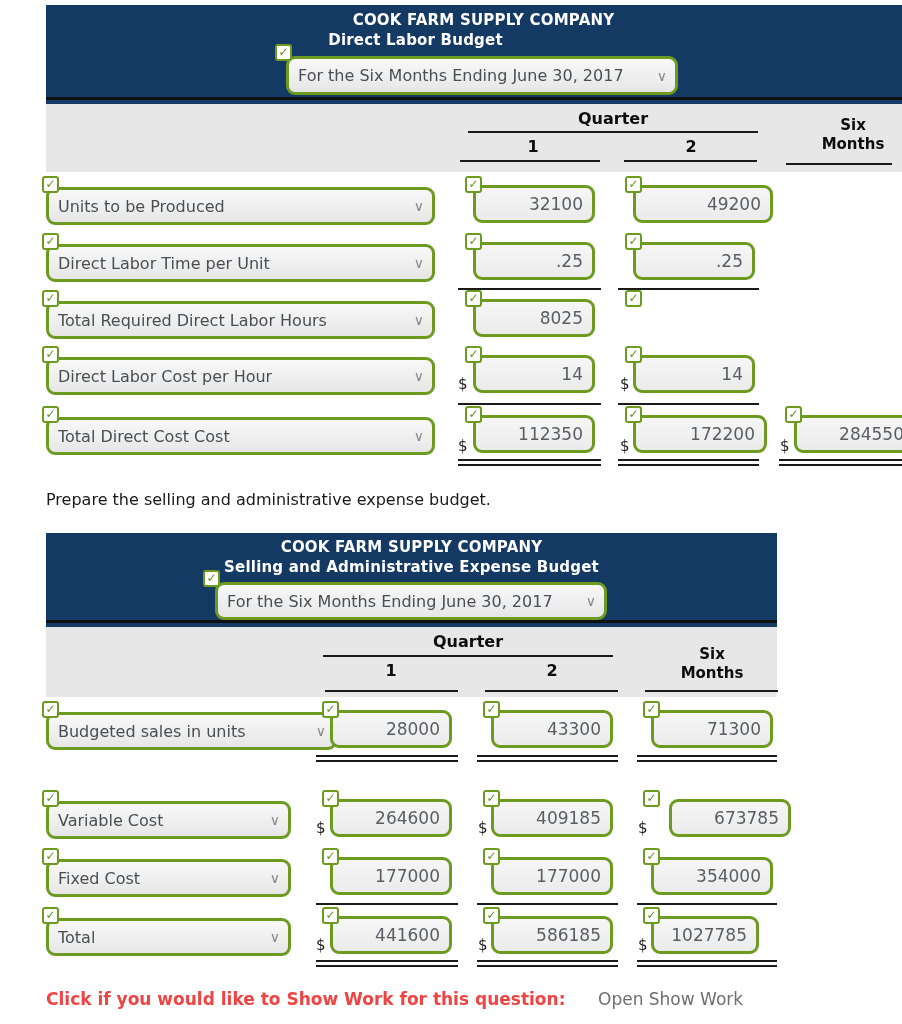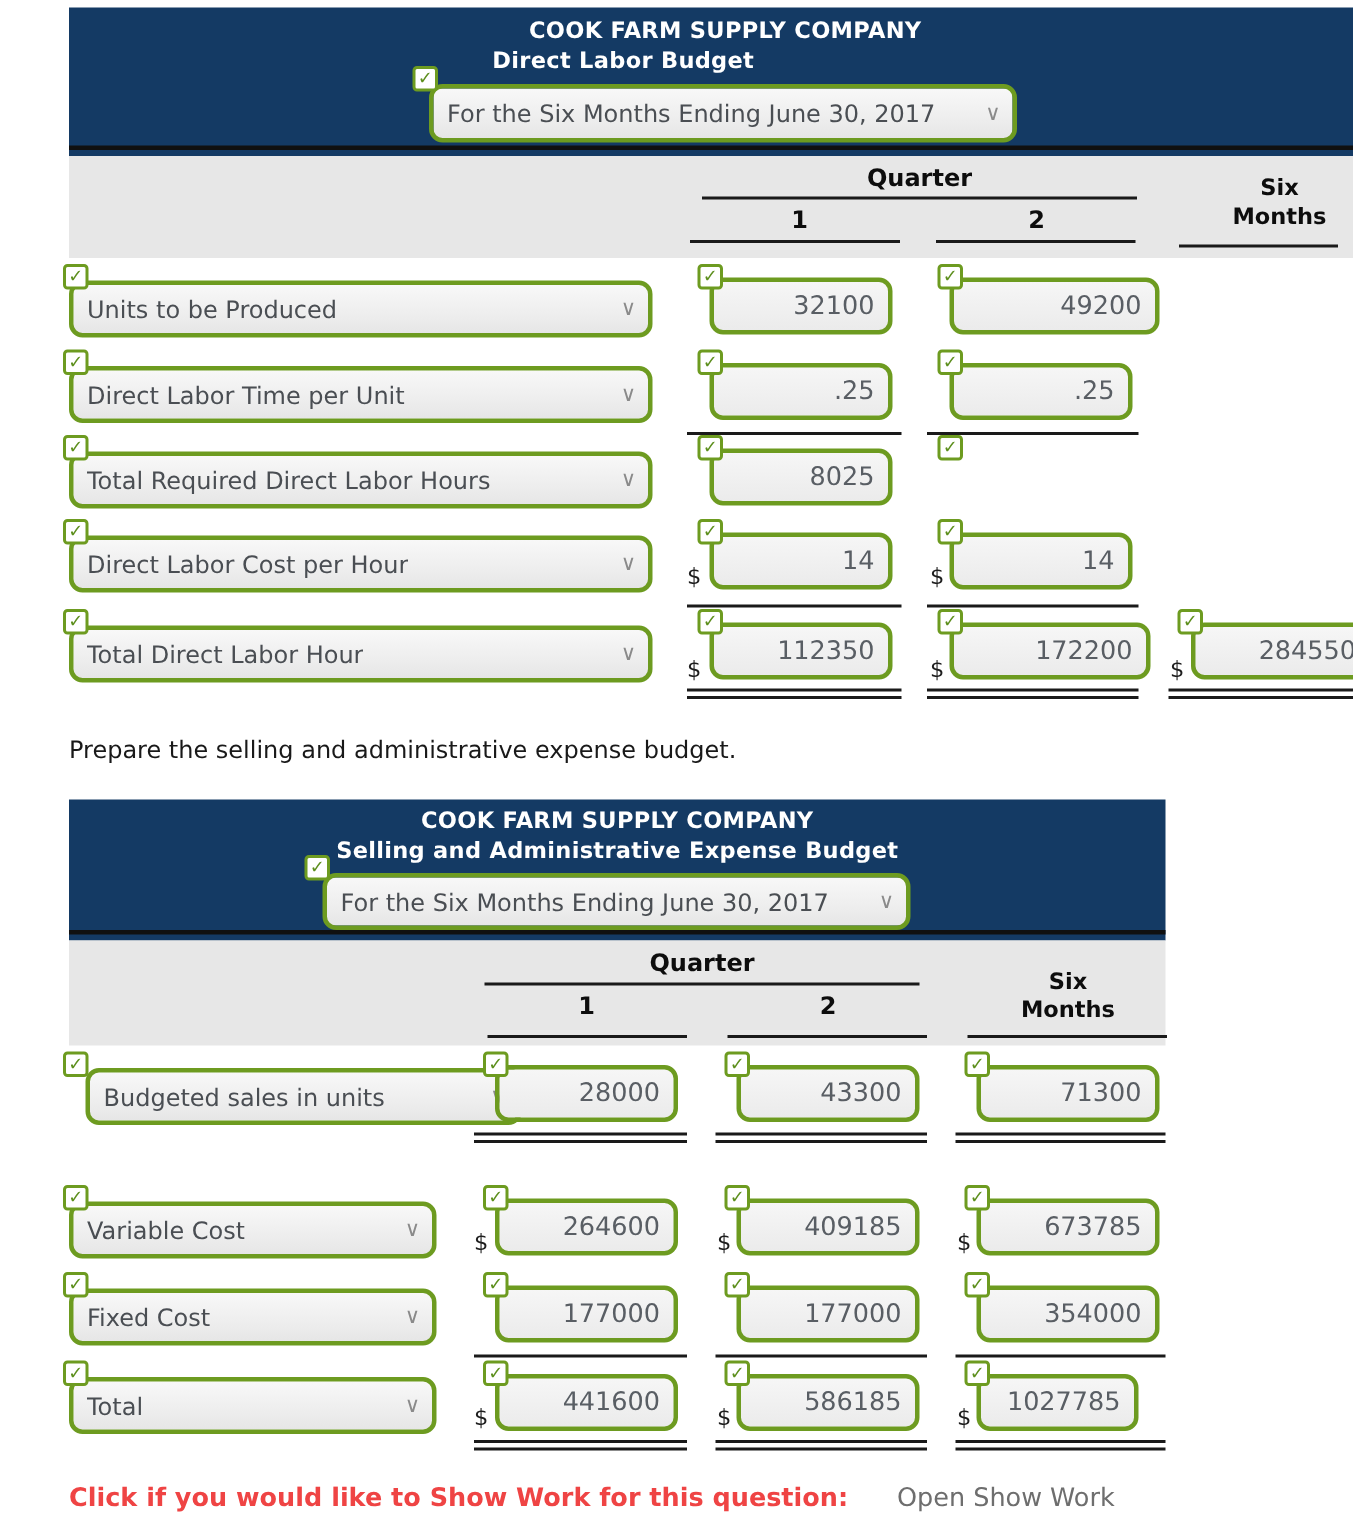--- a/index.html
+++ b/index.html
@@ -112,21 +112,21 @@
   <span class="cb" style="left:427px;top:346px;">✓</span>
   <input class="inp" style="left: 435px; top: 355px; width: 122px;" readonly="" value="14">
   <span class="dol" style="left:582px;top:375px;">$</span>
   <span class="cb" style="left:587px;top:346px;">✓</span>
   <input class="inp" style="left: 595px; top: 355px; width: 122px;" readonly="" value="14">
 
   <div class="rule" style="left:420px;top:403px;width:143px;"></div>
   <div class="rule" style="left:580px;top:403px;width:141px;"></div>
   <span class="cb" style="left:4px;top:406px;">✓</span>
   <div class="dd" style="left:8px;top:417px;width:389px;">
-    <span class="dd-t">Total Direct Labor Hour</span>
+    <span class="dd-t">Total Direct Cost Cost</span>
     <span class="chev">∨</span>
   </div>
   <span class="dol" style="left:420px;top:437px;">$</span>
   <span class="cb" style="left:427px;top:406px;">✓</span>
   <input class="inp" style="left: 435px; top: 415px; width: 122px;" readonly="" value="112350">
   <span class="dol" style="left:582px;top:437px;">$</span>
   <span class="cb" style="left:587px;top:406px;">✓</span>
   <input class="inp" style="left: 595px; top: 415px; width: 134px;" readonly="" value="172200">
   <span class="dol" style="left:742px;top:437px;">$</span>
   <span class="cb" style="left:747px;top:406px;">✓</span>
@@ -153,21 +153,21 @@
   <div class="rule" style="left:285px;top:655px;width:290px;"></div>
   <div class="colhead" style="left:285px;top:661px;width:136px;">1</div>
   <div class="colhead" style="left:446px;top:661px;width:136px;">2</div>
   <div class="rule" style="left:287px;top:690px;width:133px;"></div>
   <div class="rule" style="left:447px;top:690px;width:133px;"></div>
   <div class="colhead" style="left:604px;top:645px;width:140px;font-size:15px;">Six</div>
   <div class="colhead" style="left:604px;top:664px;width:140px;font-size:15px;">Months</div>
   <div class="rule" style="left:607px;top:690px;width:133px;"></div>
 
   <span class="cb" style="left:4px;top:701px;">✓</span>
-  <div class="dd" style="left:19px;top:712px;width:291px;">
+  <div class="dd" style="left:8px;top:712px;width:291px;">
     <span class="dd-t">Budgeted sales in units</span>
     <span class="chev">∨</span>
   </div>
   <span class="cb" style="left:284px;top:701px;">✓</span>
   <input class="inp" style="left: 292px; top: 710px; width: 122px;" readonly="" value="28000">
   <span class="cb" style="left:445px;top:701px;">✓</span>
   <input class="inp" style="left: 453px; top: 710px; width: 122px;" readonly="" value="43300">
   <span class="cb" style="left:605px;top:701px;">✓</span>
   <input class="inp" style="left: 613px; top: 710px; width: 122px;" readonly="" value="71300">
   <div class="drule" style="left:278px;top:755px;width:142px;"></div>
@@ -180,21 +180,21 @@
     <span class="chev">∨</span>
   </div>
   <span class="dol" style="left:278px;top:819px;">$</span>
   <span class="cb" style="left:284px;top:790px;">✓</span>
   <input class="inp" style="left: 292px; top: 799px; width: 122px;" readonly="" value="264600">
   <span class="dol" style="left:440px;top:819px;">$</span>
   <span class="cb" style="left:445px;top:790px;">✓</span>
   <input class="inp" style="left: 453px; top: 799px; width: 122px;" readonly="" value="409185">
   <span class="dol" style="left:600px;top:819px;">$</span>
   <span class="cb" style="left:605px;top:790px;">✓</span>
-  <input class="inp" style="left: 613px; top: 799px; width: 122px;" readonly="" value="673785">
+  <input class="inp" style="left: 631px; top: 799px; width: 122px;" readonly="" value="673785">
 
   <span class="cb" style="left:4px;top:848px;">✓</span>
   <div class="dd" style="left:8px;top:859px;width:245px;">
     <span class="dd-t">Fixed Cost</span>
     <span class="chev">∨</span>
   </div>
   <span class="cb" style="left:284px;top:848px;">✓</span>
   <input class="inp" style="left: 292px; top: 857px; width: 122px;" readonly="" value="177000">
   <span class="cb" style="left:445px;top:848px;">✓</span>
   <input class="inp" style="left: 453px; top: 857px; width: 122px;" readonly="" value="177000">

